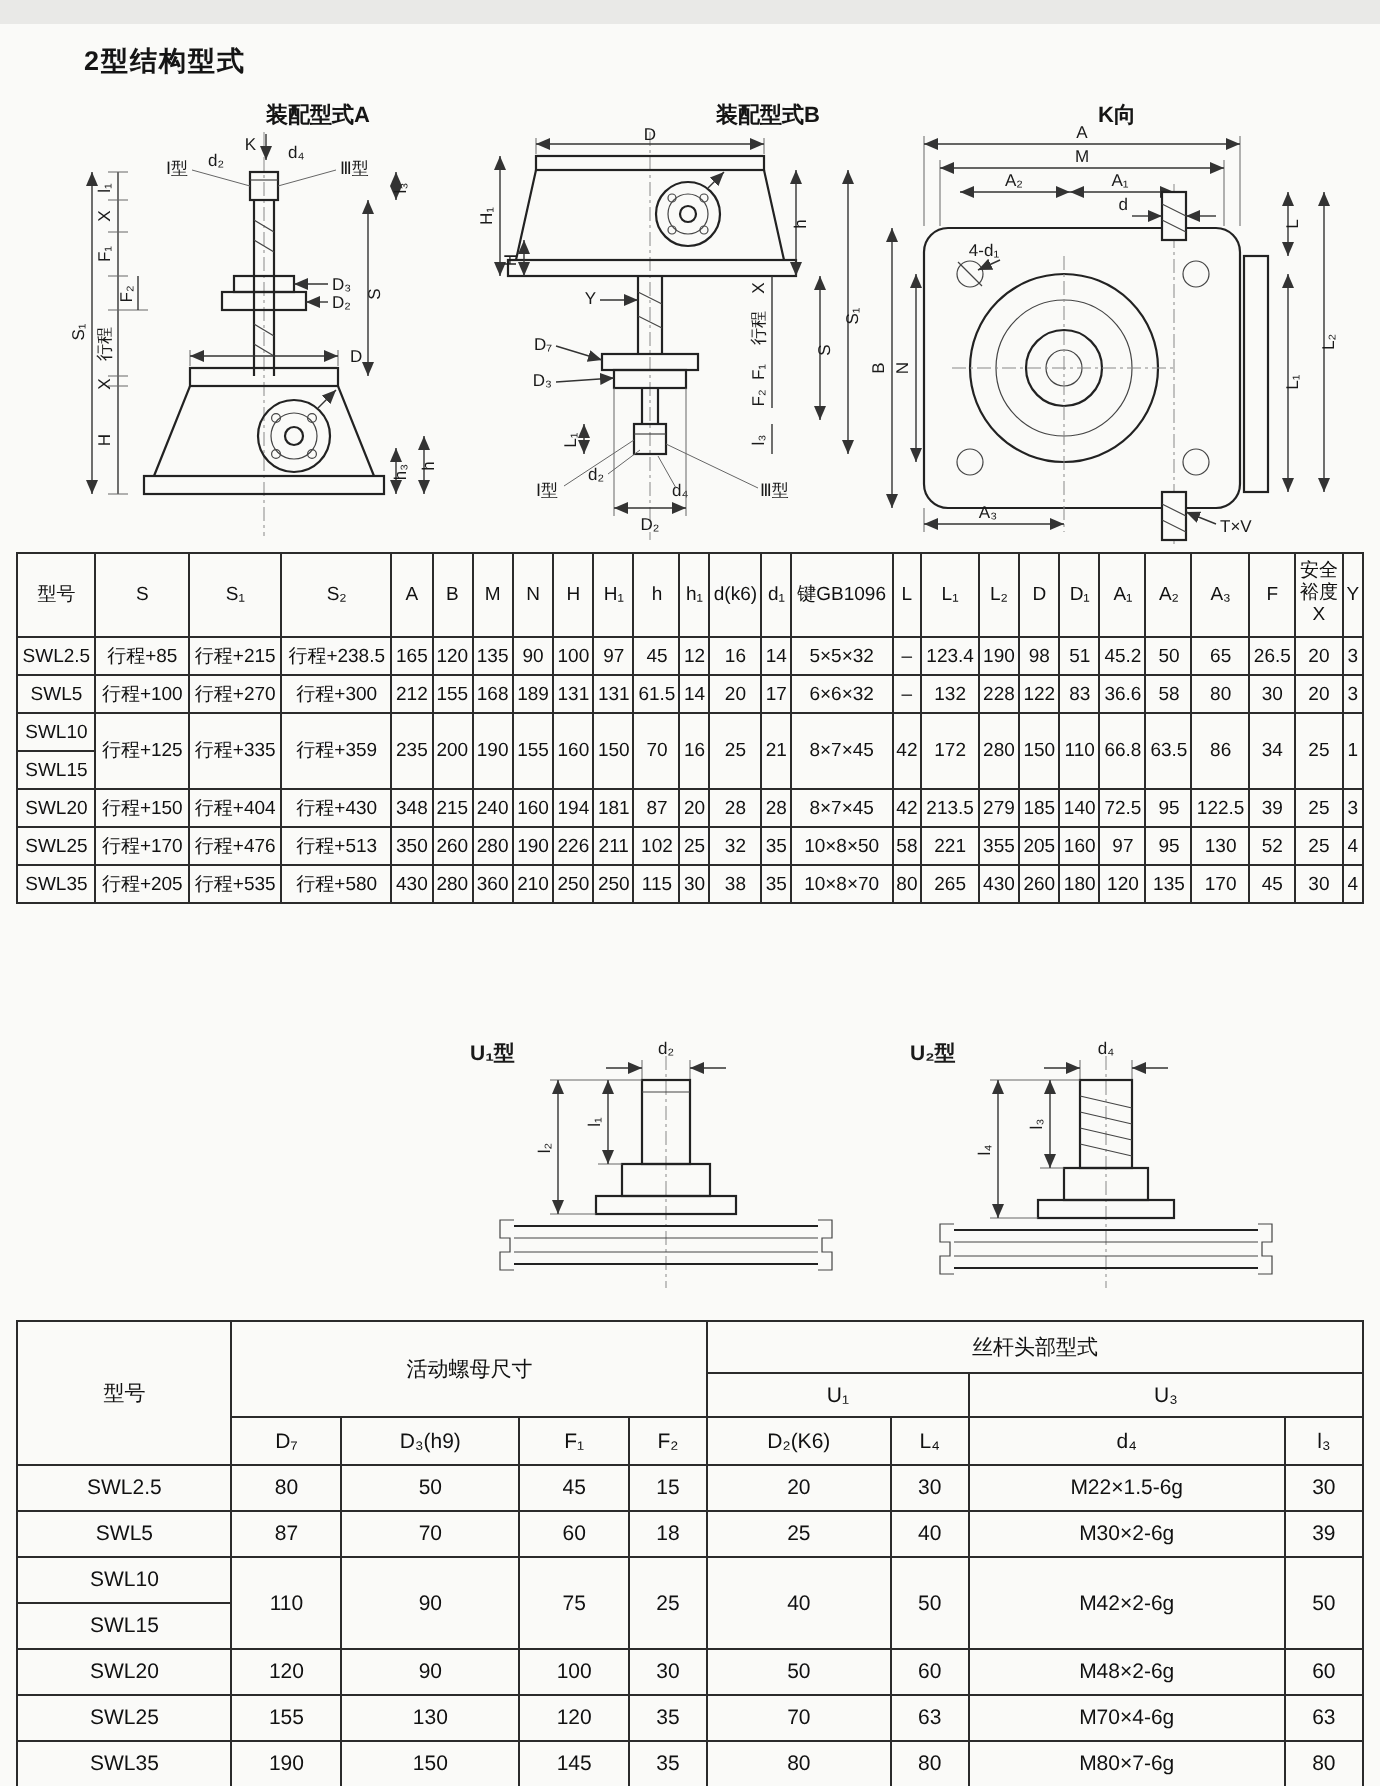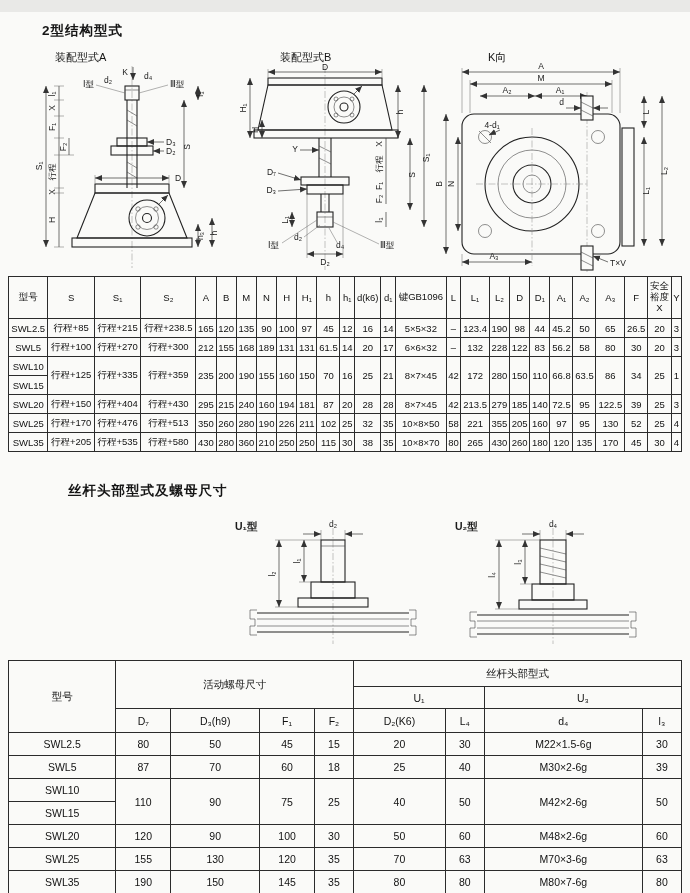--- a/index.html
+++ b/index.html
@@ -1,21 +1,21 @@
 <!DOCTYPE html>
 <html><head>
 <meta charset="utf-8">
 <style>
   html,body{margin:0;padding:0;background:#e9e9e7;}
   *{box-sizing:border-box;}
   #page{position:relative;width:690px;height:893px;background:#fafaf8;margin:12px auto;overflow:hidden;
         font-family:"Liberation Sans","DejaVu Sans",sans-serif;color:#151515;}
   .abs{position:absolute;}
   .h1{font-size:13.5px;font-weight:bold;letter-spacing:1px;}
-  .cap{font-size:11px;font-weight:normal;text-align:left;}
+  .cap{font-size:11px;font-weight:bold;text-align:right;}
   svg.diag{position:absolute;overflow:visible;}
   svg.diag text{font-family:"Liberation Sans","DejaVu Sans",sans-serif;font-size:8.5px;fill:#1a1a1a;}
   svg.diag text.cap2{font-size:10.5px;font-weight:bold;}
   .o{fill:none;stroke:#222;stroke-width:1.1;}
   .of{fill:#fafaf8;stroke:#222;stroke-width:1.1;}
   .thin{fill:none;stroke:#444;stroke-width:.6;}
   .dim{stroke:#333;stroke-width:.7;fill:none;}
   .ext{stroke:#666;stroke-width:.5;fill:none;}
   .cl{stroke:#888;stroke-width:.5;fill:none;stroke-dasharray:7 2 1.5 2;}
   .twrap{position:absolute;left:8px;width:674px;}
@@ -291,21 +291,21 @@
             <td>97</td>
             <td>45</td>
             <td>12</td>
             <td>16</td>
             <td>14</td>
             <td>5×5×32</td>
             <td>–</td>
             <td>123.4</td>
             <td>190</td>
             <td>98</td>
-            <td>44</td>
+            <td>51</td>
             <td>45.2</td>
             <td>50</td>
             <td>65</td>
             <td>26.5</td>
             <td>20</td>
             <td>3</td>
           </tr>
           <tr>
             <td>SWL5</td>
             <td>行程+100</td>
@@ -320,21 +320,21 @@
             <td>61.5</td>
             <td>14</td>
             <td>20</td>
             <td>17</td>
             <td>6×6×32</td>
             <td>–</td>
             <td>132</td>
             <td>228</td>
             <td>122</td>
             <td>83</td>
-            <td>56.2</td>
+            <td>36.6</td>
             <td>58</td>
             <td>80</td>
             <td>30</td>
             <td>20</td>
             <td>3</td>
           </tr>
           <tr>
             <td>SWL10</td>
             <td rowspan="2">行程+125</td>
             <td rowspan="2">行程+335</td>
@@ -363,21 +363,21 @@
             <td rowspan="2">1</td>
           </tr>
           <tr>
             <td>SWL15</td>
           </tr>
           <tr>
             <td>SWL20</td>
             <td>行程+150</td>
             <td>行程+404</td>
             <td>行程+430</td>
-            <td>295</td>
+            <td>348</td>
             <td>215</td>
             <td>240</td>
             <td>160</td>
             <td>194</td>
             <td>181</td>
             <td>87</td>
             <td>20</td>
             <td>28</td>
             <td>28</td>
             <td>8×7×45</td>
@@ -446,21 +446,20 @@
             <td>135</td>
             <td>170</td>
             <td>45</td>
             <td>30</td>
             <td>4</td>
           </tr>
         </tbody>
       </table>
   </div>
 
-  <div class="abs h1" style="left:68px;top:470px">丝杆头部型式及螺母尺寸</div>
 
   <svg class="diag" style="left:205px;top:502px" width="235" height="134" viewBox="0 0 235 134">
     <text class="cap2" x="30" y="16">U₁型</text>
     <line class="cl" x1="128" y1="14" x2="128" y2="130"></line>
     <line class="ext" x1="116" y1="26" x2="116" y2="16"></line>
       <line class="ext" x1="140" y1="26" x2="140" y2="16"></line>
     <line class="dim" x1="98" y1="20" x2="116" y2="20" marker-end="url(#ar)"></line>
     <line class="dim" x1="158" y1="20" x2="140" y2="20" marker-end="url(#ar)"></line>
     <text x="128" y="13" text-anchor="middle">d₂</text>
     <rect class="o" x="116" y="26" width="24" height="42"></rect>
@@ -584,21 +583,21 @@
             <td>60</td>
           </tr>
           <tr>
             <td>SWL25</td>
             <td>155</td>
             <td>130</td>
             <td>120</td>
             <td>35</td>
             <td>70</td>
             <td>63</td>
-            <td>M70×3-6g</td>
+            <td>M70×4-6g</td>
             <td>63</td>
           </tr>
           <tr>
             <td>SWL35</td>
             <td>190</td>
             <td>150</td>
             <td>145</td>
             <td>35</td>
             <td>80</td>
             <td>80</td>

